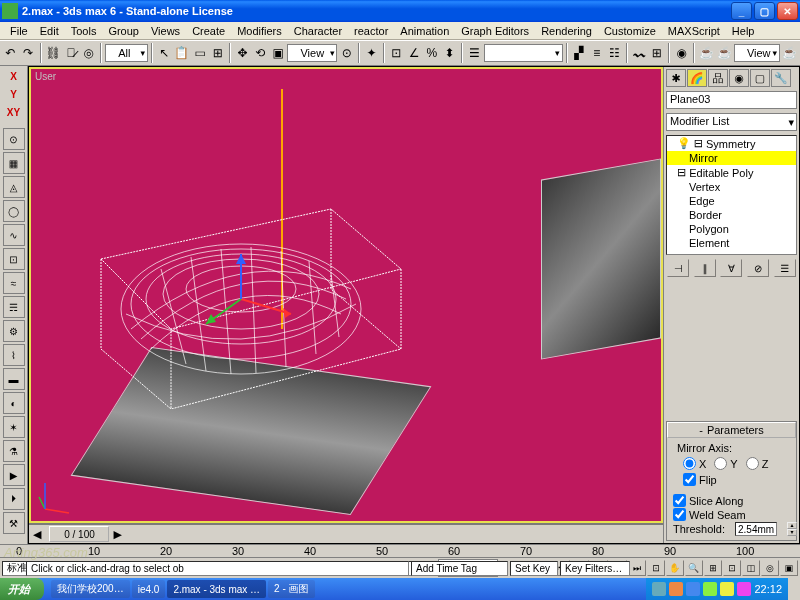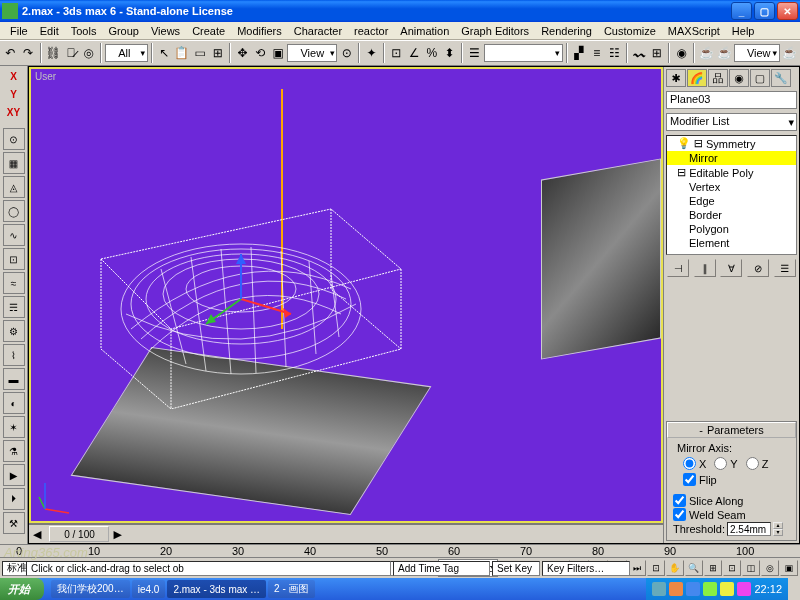--- a/index.html
+++ b/index.html
@@ -16,21 +16,21 @@
 .toolbar { height:26px; background:#d4d0c8; border-top:1px solid #fff; border-bottom:1px solid #808080; display:flex; align-items:center; padding:0 2px; gap:1px; }
 .tb-btn { width:20px; height:20px; border:1px solid transparent; display:flex; align-items:center; justify-content:center; font-size:12px; }
 .tb-sep { width:2px; height:20px; border-left:1px solid #808080; border-right:1px solid #fff; margin:0 2px; }
 .tb-combo { height:18px; background:#fff; border:1px solid #808080; padding:0 14px 0 12px; position:relative; display:flex; align-items:center; }
 .tb-combo::after { content:"▾"; position:absolute; right:2px; font-size:9px; }
 .content { position:absolute; top:66px; bottom:56px; left:0; right:0; display:flex; }
 .left-tools { width:28px; background:#d4d0c8; border-right:1px solid #808080; display:flex; flex-direction:column; align-items:center; padding-top:2px; gap:2px; }
 .ltb { width:22px; height:22px; border:1px solid #808080; background:#d4d0c8; display:flex; align-items:center; justify-content:center; font-size:10px; }
 .axis-lbl { font-size:10px; font-weight:bold; color:#c00; height:16px; display:flex; align-items:center; justify-content:center; width:22px; }
 .viewport-area { flex:1; background:#7a7a7a; position:relative; border:1px solid #000; }
-.viewport-frame { position:absolute; top:0; left:0; right:136px; bottom:20px; border:2px solid #e8e050; background:#6d28d9; }
+.viewport-frame { position:absolute; top:0; left:0; right:136px; bottom:20px; border:2px solid #e8e050; background:#be185d; }
 .vp-label { position:absolute; top:2px; left:4px; color:#c0c0c0; font-size:10px; }
 .refplane1 { position:absolute; top:100px; right:0; width:120px; height:180px; background:linear-gradient(135deg,#3a3a3a,#8a8a8a,#2a2a2a); border:1px solid #ccc; transform:skewY(-10deg); }
 .refplane2 { position:absolute; bottom:20px; left:80px; width:280px; height:140px; background:linear-gradient(#4a4a4a,#9a9a9a,#3a3a3a); border:1px solid #ccc; transform:skewY(8deg) skewX(-30deg); }
 .mouse-wire { position:absolute; top:120px; left:60px; width:320px; height:220px; }
 .mesh-line { stroke:#fff; stroke-width:0.7; fill:none; }
 .bbox-line { stroke:#fff; stroke-width:1; fill:none; stroke-dasharray:2,1; }
 .gizmo-axis { stroke-width:2; }
 .mirror-plane { position:absolute; top:20px; left:250px; width:2px; height:240px; background:#ffa500; }
 .vp-axis { position:absolute; bottom:4px; left:6px; width:40px; height:40px; }
 .timeslider { position:absolute; bottom:0; left:0; right:136px; height:18px; background:#d4d0c8; display:flex; align-items:center; }
@@ -46,21 +46,21 @@
 .stack-item { padding:1px 2px 1px 10px; display:flex; align-items:center; gap:3px; }
 .stack-item.sel { background:#ffff00; }
 .stack-item.sub { padding-left:22px; }
 .stack-btns { margin:2px; display:flex; gap:2px; justify-content:space-around; }
 .sb { width:22px; height:18px; border:1px outset #d4d0c8; background:#d4d0c8; font-size:10px; display:flex; align-items:center; justify-content:center; }
 .rollout { margin:2px; border:1px solid #808080; }
 .rollout-hdr { height:16px; background:#d4d0c8; border:1px outset #fff; text-align:center; font-size:10px; display:flex; align-items:center; justify-content:center; gap:4px; }
 .rollout-body { padding:4px 6px; font-size:10px; }
 .rollout-body label { display:flex; align-items:center; gap:3px; margin:1px 0; }
 .radio-row { display:flex; gap:8px; margin:2px 0 2px 10px; }
-.thresh-row { display:flex; align-items:center; gap:2px; }
+.thresh-row { display:flex; align-items:center; gap:10px; }
 .spinner { width:44px; height:14px; background:#fff; border:1px inset #808080; font-size:10px; padding:0 2px; display:inline-flex; align-items:center; }
 .spin-btns { display:inline-flex; flex-direction:column; }
 .spin-b { width:10px; height:7px; background:#d4d0c8; border:1px outset; font-size:6px; line-height:5px; text-align:center; }
 .bottom-area { position:absolute; bottom:22px; left:0; right:0; height:34px; background:#d4d0c8; border-top:1px solid #808080; display:flex; }
 .timeline { height:14px; background:#d4d0c8; border-bottom:1px solid #808080; position:relative; font-size:9px; }
 .status-row { height:20px; display:flex; align-items:center; gap:2px; padding:0 2px; }
 .coord-box { display:flex; align-items:center; gap:1px; }
 .coord-lbl { font-size:10px; }
 .coord-val { width:50px; height:15px; background:#fff; border:1px inset #808080; font-size:10px; padding:0 2px; }
 .status-txt { height:15px; background:#fff; border:1px inset #808080; font-size:10px; padding:0 4px; flex:0 0 auto; display:flex; align-items:center; }
@@ -361,21 +361,21 @@
         <div class="ab">◎</div>
         <div class="ab">▣</div>
       </div>
     </div>
   </div>
 </div>
 <div style="position:absolute;bottom:24px;left:26px;right:170px;height:15px;display:flex;gap:2px">
   <div class="status-txt" style="flex:1">Click or click-and-drag to select ob</div>
   <div class="status-txt" style="width:97px">Add Time Tag</div>
   <div class="status-txt" style="width:48px">Set Key</div>
-  <div class="status-txt" style="width:88px">Key Filters…</div>
+  <div class="status-txt" style="width:70px">Key Filters…</div>
 </div>
 
 <div style="position:absolute;bottom:40px;left:4px;color:#c8c8a0;font-size:13px;font-style:italic">Arting365.com</div>
 
 <div class="taskbar">
   <div class="start-btn">开始</div>
   <div style="width:6px"></div>
   <div class="task-item">我们学校200…</div>
   <div class="task-item">ie4.0</div>
   <div class="task-item active">2.max - 3ds max …</div>

